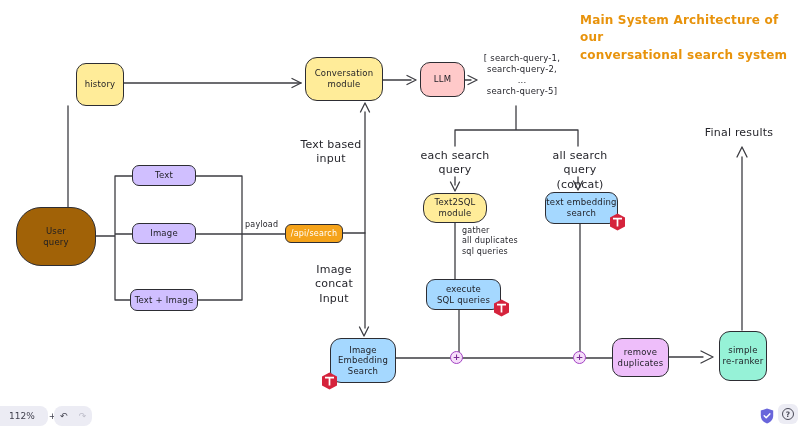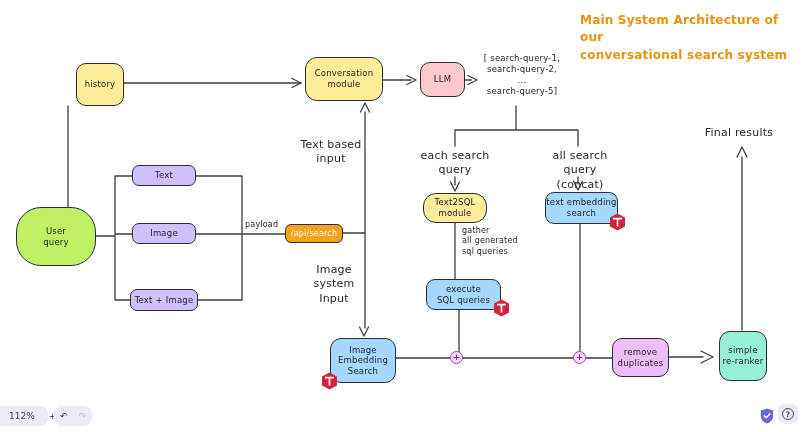--- a/index.html
+++ b/index.html
@@ -106,21 +106,21 @@
 
   <div class="node" style="left:305px;top:57px;width:78px;height:44px;background:#ffec99;border-radius:12px;">
     <span class="nlabel">Conversation
 module</span>
   </div>
 
   <div class="node" style="left:420px;top:62px;width:45px;height:35px;background:#ffc9c9;border-radius:10px;">
     <span class="nlabel">LLM</span>
   </div>
 
-  <div class="node" style="left:16px;top:207px;width:80px;height:59px;background:#bef264;border-radius:25px;">
+  <div class="node" style="left:16px;top:207px;width:80px;height:59px;background:#a16207;border-radius:25px;">
     <span class="nlabel">User
 query</span>
   </div>
 
   <div class="node" style="left:132px;top:165px;width:64px;height:21px;background:#d0bfff;border-radius:7px;">
     <span class="nlabel">Text</span>
   </div>
 
   <div class="node" style="left:132px;top:223px;width:64px;height:21px;background:#d0bfff;border-radius:7px;">
     <span class="nlabel">Image</span>
@@ -186,31 +186,31 @@
   <div class="lbl" style="left:466px;top:53px;width:112px;text-align:center;font-size:8.5px;">[ search-query-1,
 search-query-2,
 ...
 search-query-5]</div>
 
   <div class="lbl" style="left:245px;top:220px;font-size:8px;">payload</div>
 
   <div class="lbl" style="left:296px;top:138px;width:70px;">Text based
 input</div>
 
-  <div class="lbl" style="left:298px;top:263px;width:72px;">Image system
+  <div class="lbl" style="left:298px;top:263px;width:72px;">Image concat
 Input</div>
 
   <div class="lbl" style="left:418px;top:149px;width:74px;">each search
 query</div>
 
   <div class="lbl" style="left:540px;top:149px;width:80px;">all search
 query (concat)</div>
 
   <div class="lbl" style="left:462px;top:226px;width:70px;text-align:left;font-size:8px;">gather
-all generated
+all duplicates
 sql queries</div>
 
   <div class="lbl" style="left:704px;top:126px;width:70px;">Final results</div>
 
   <div class="junction" style="left:450px;top:351px;">+</div>
   <div class="junction" style="left:573px;top:351px;">+</div>
 
   <div class="pill" style="left:-12px;top:406px;width:60px;">
     <span class="seg" style="margin-left:14px;">112%</span>
     <span class="seg">+</span>

